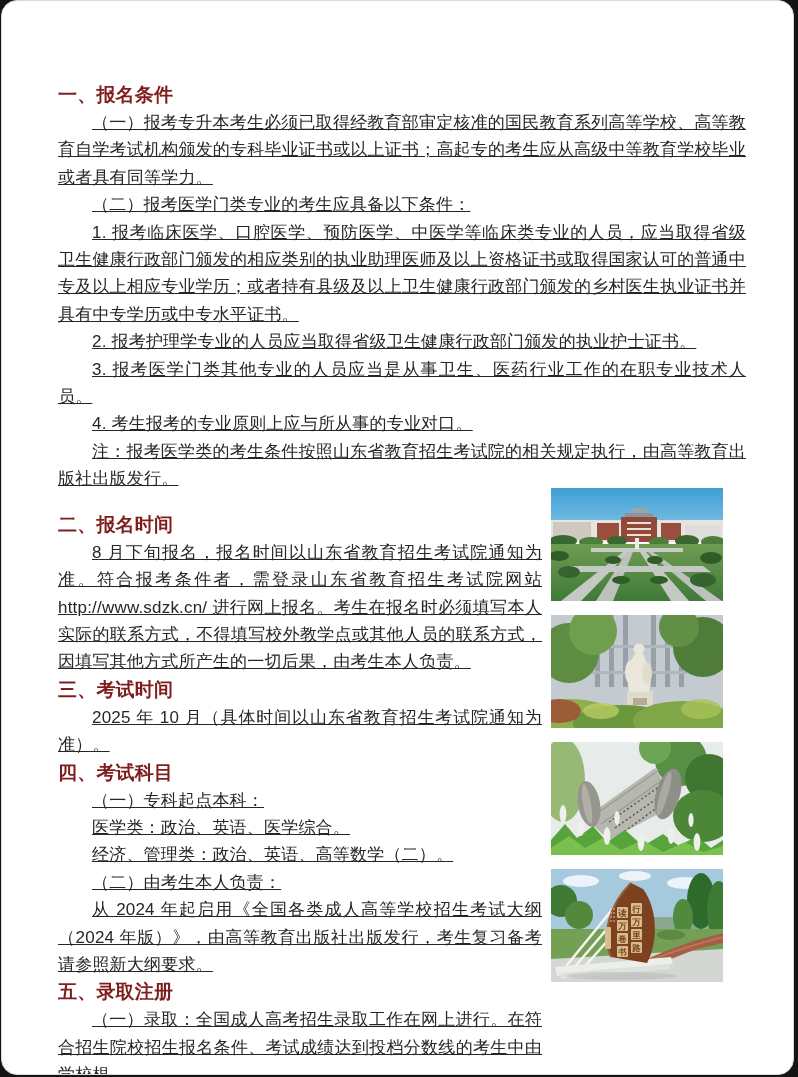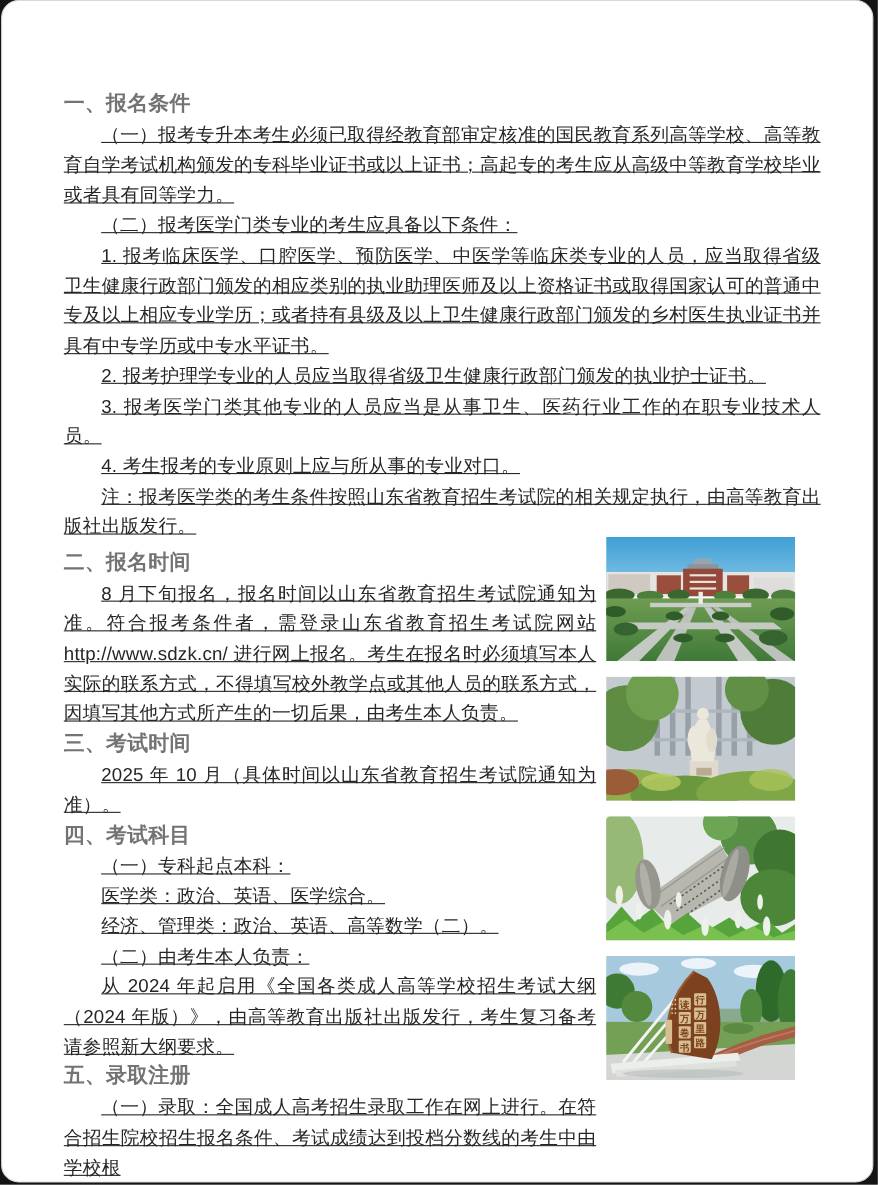--- a/index.html
+++ b/index.html
@@ -24,24 +24,24 @@
     width:688px;
     font-size:17px;
     line-height:27.4px;
     color:#262626;
     letter-spacing:0.2px;
   }
   .sec-h{
     font-size:19px;
     line-height:28px;
     font-weight:bold;
-    color:#737373;
+    color:#7f1d1d;
     margin:0;
   }
-  .sec-h.gap{margin-top:5px;}
+  .sec-h.gap{margin-top:18px;}
   .content p{
     margin:0;
     text-indent:2em;
     text-align:justify;
     text-decoration:underline;
   }
   .narrow p{width:484px;}
   .photo-col{
     position:absolute;left:549px;top:487px;
     width:172px;

